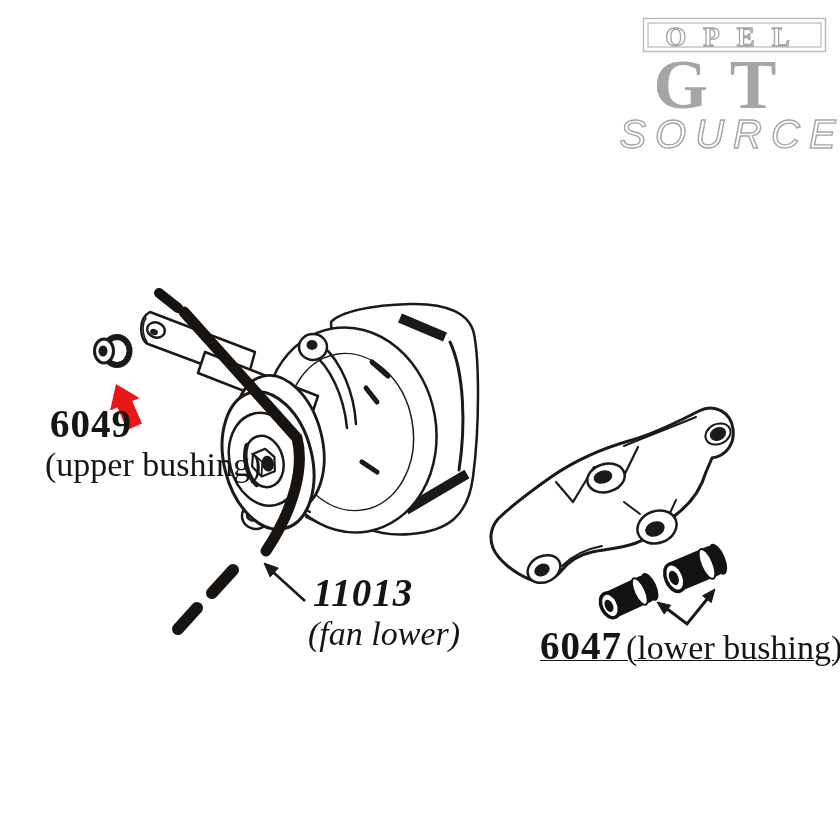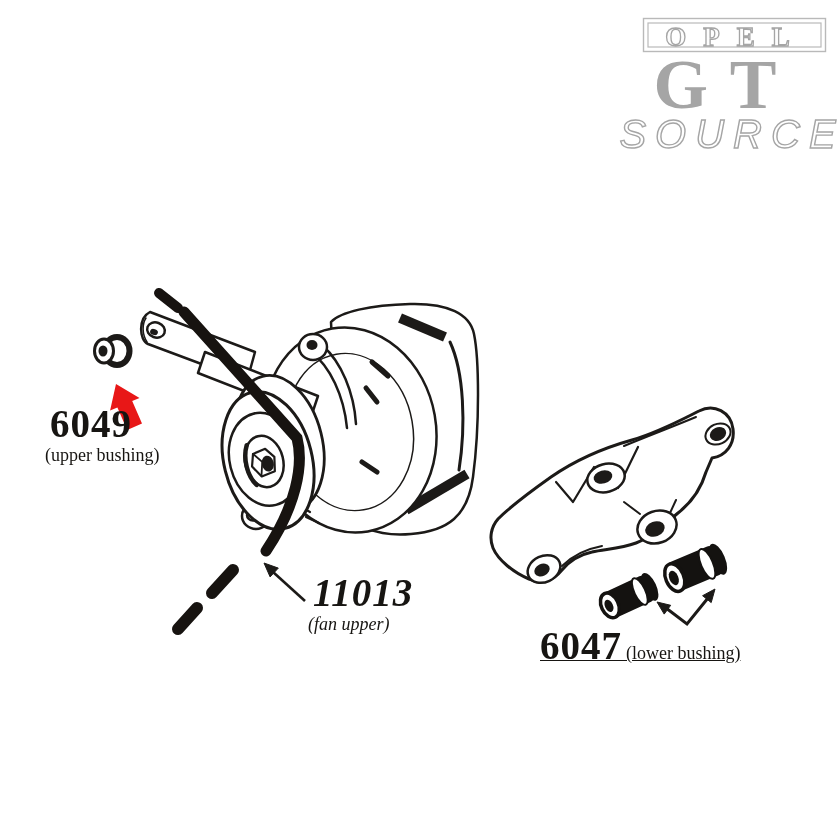--- a/index.html
+++ b/index.html
@@ -4,21 +4,21 @@
 <style>
   html,body{margin:0;padding:0;background:#fff;}
   .canvas{
     position:relative;width:840px;height:840px;background:#fff;overflow:hidden;
     font-family:"Liberation Serif",serif;
   }
   .layer{position:absolute;left:0;top:0;}
   .logo-wrap{position:absolute;left:618px;top:8px;width:222px;height:152px;}
   .part-label{position:absolute;color:#171512;line-height:1.1;white-space:nowrap;}
   .part-num{font-weight:700;font-size:39px;letter-spacing:1px;}
-  .part-desc{font-size:18px;}
+  .part-desc{font-size:34px;}
   .stacked .part-num{margin-left:5px;}
 </style>
 </head>
 <body>
 
 <div class="canvas">
 
   <div class="logo-wrap">
     <svg width="222" height="152" viewBox="0 0 222 152">
       <g>
@@ -155,21 +155,21 @@
     </g>
   </svg>
 
   <div class="part-label stacked" style="left:45px;top:403px;">
     <div class="part-num">6049</div>
     <div class="part-desc">(upper bushing)</div>
   </div>
 
   <div class="part-label stacked" style="left:308px;top:572px;font-style:italic;">
     <div class="part-num">11013</div>
-    <div class="part-desc">(fan upper)</div>
+    <div class="part-desc">(fan lower)</div>
   </div>
 
   <div class="part-label" style="left:540px;top:625px;text-decoration:underline;">
     <span class="part-num">6047</span>
     <span class="part-desc">(lower bushing)</span>
   </div>
 
 </div>
 
 </body></html>

